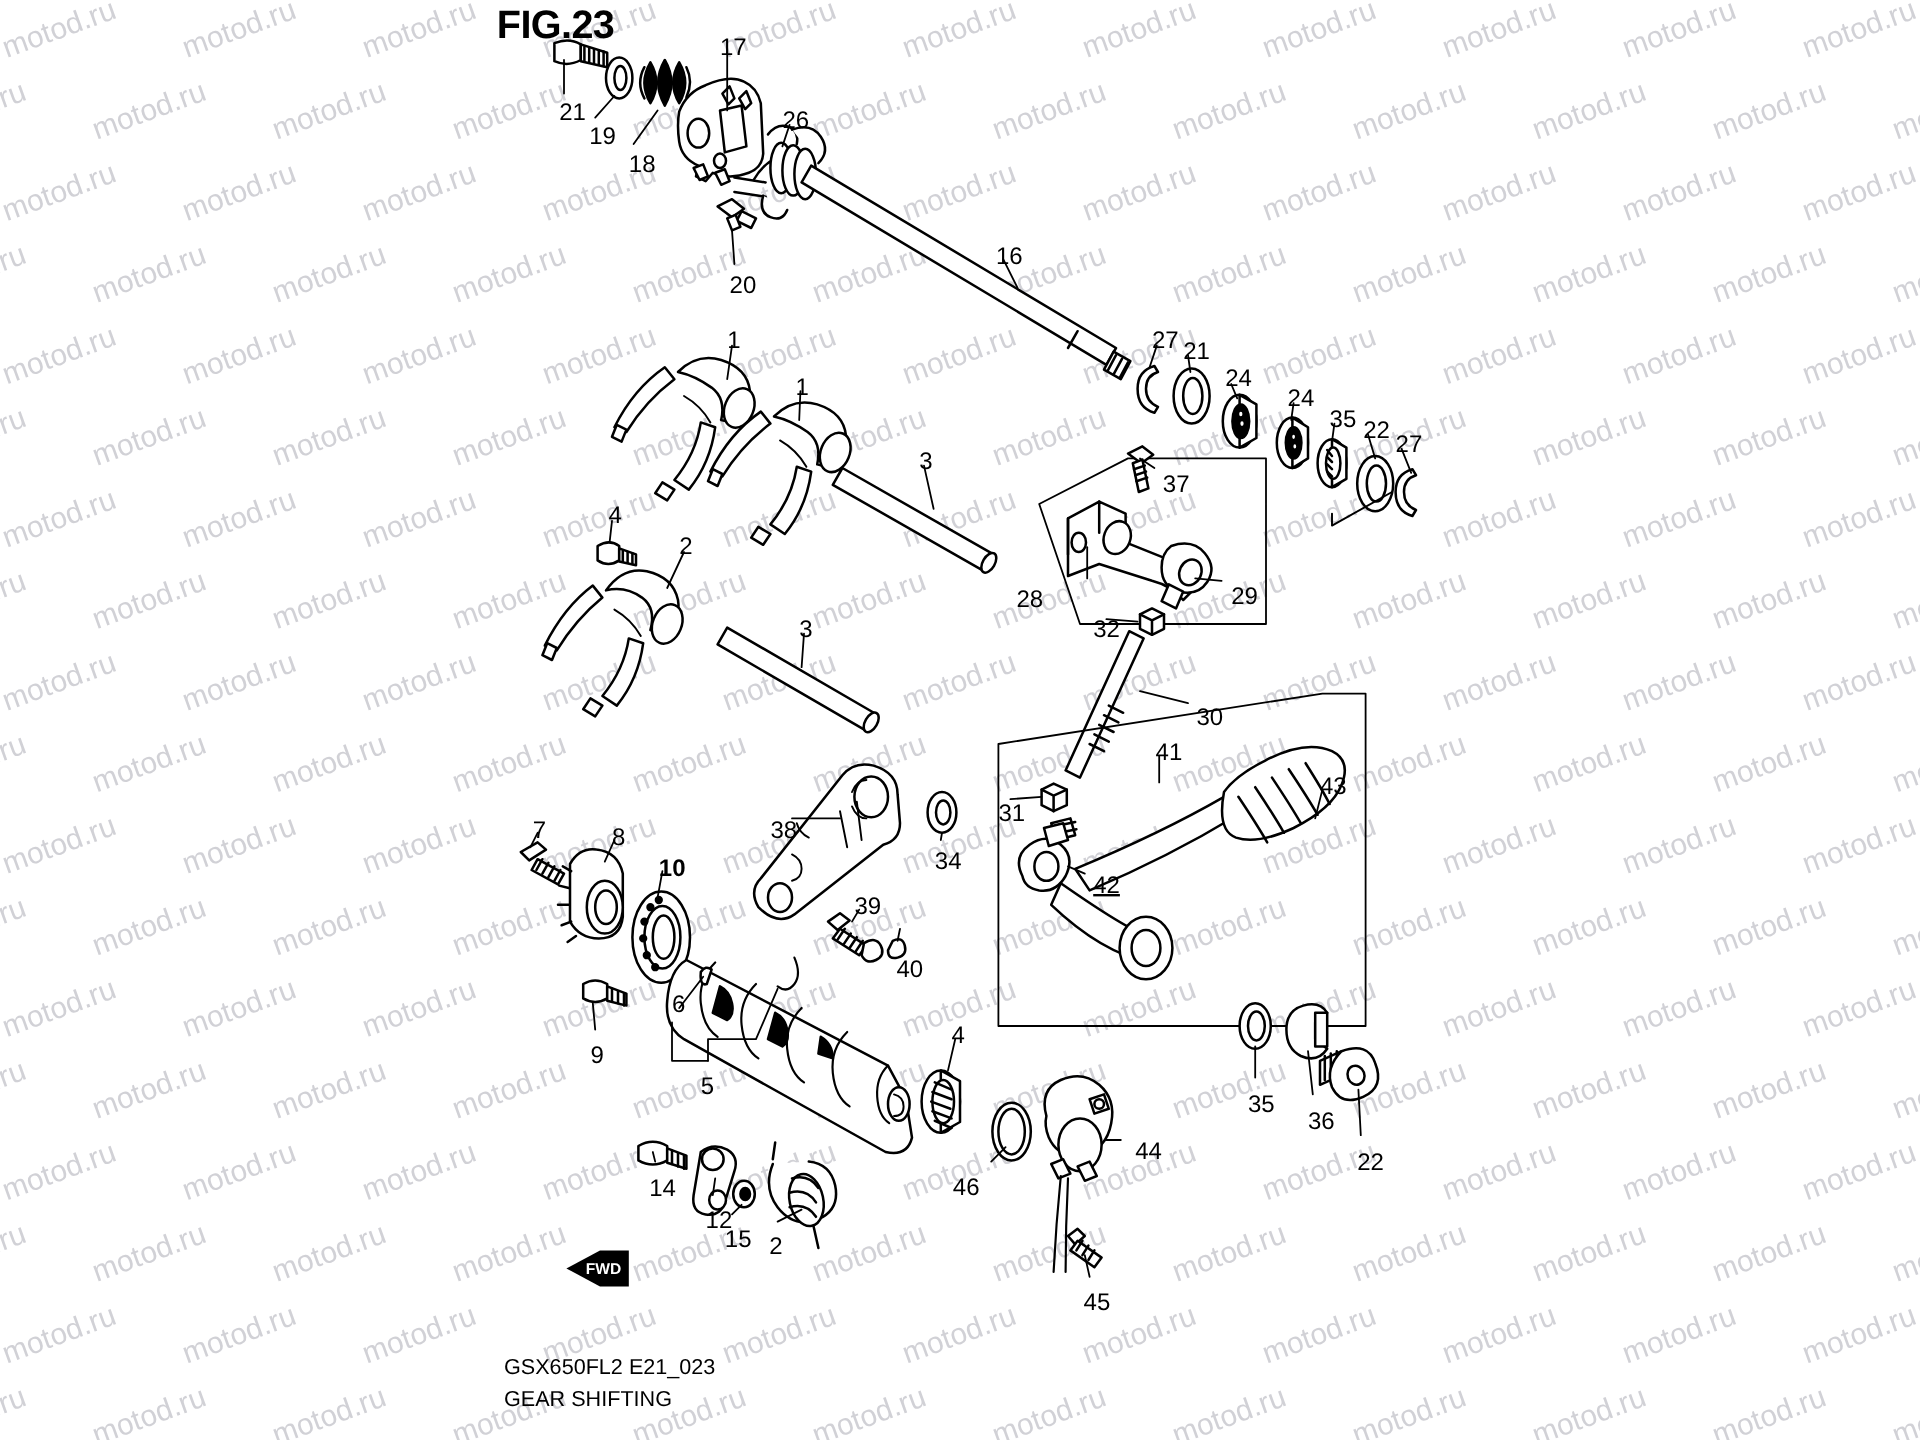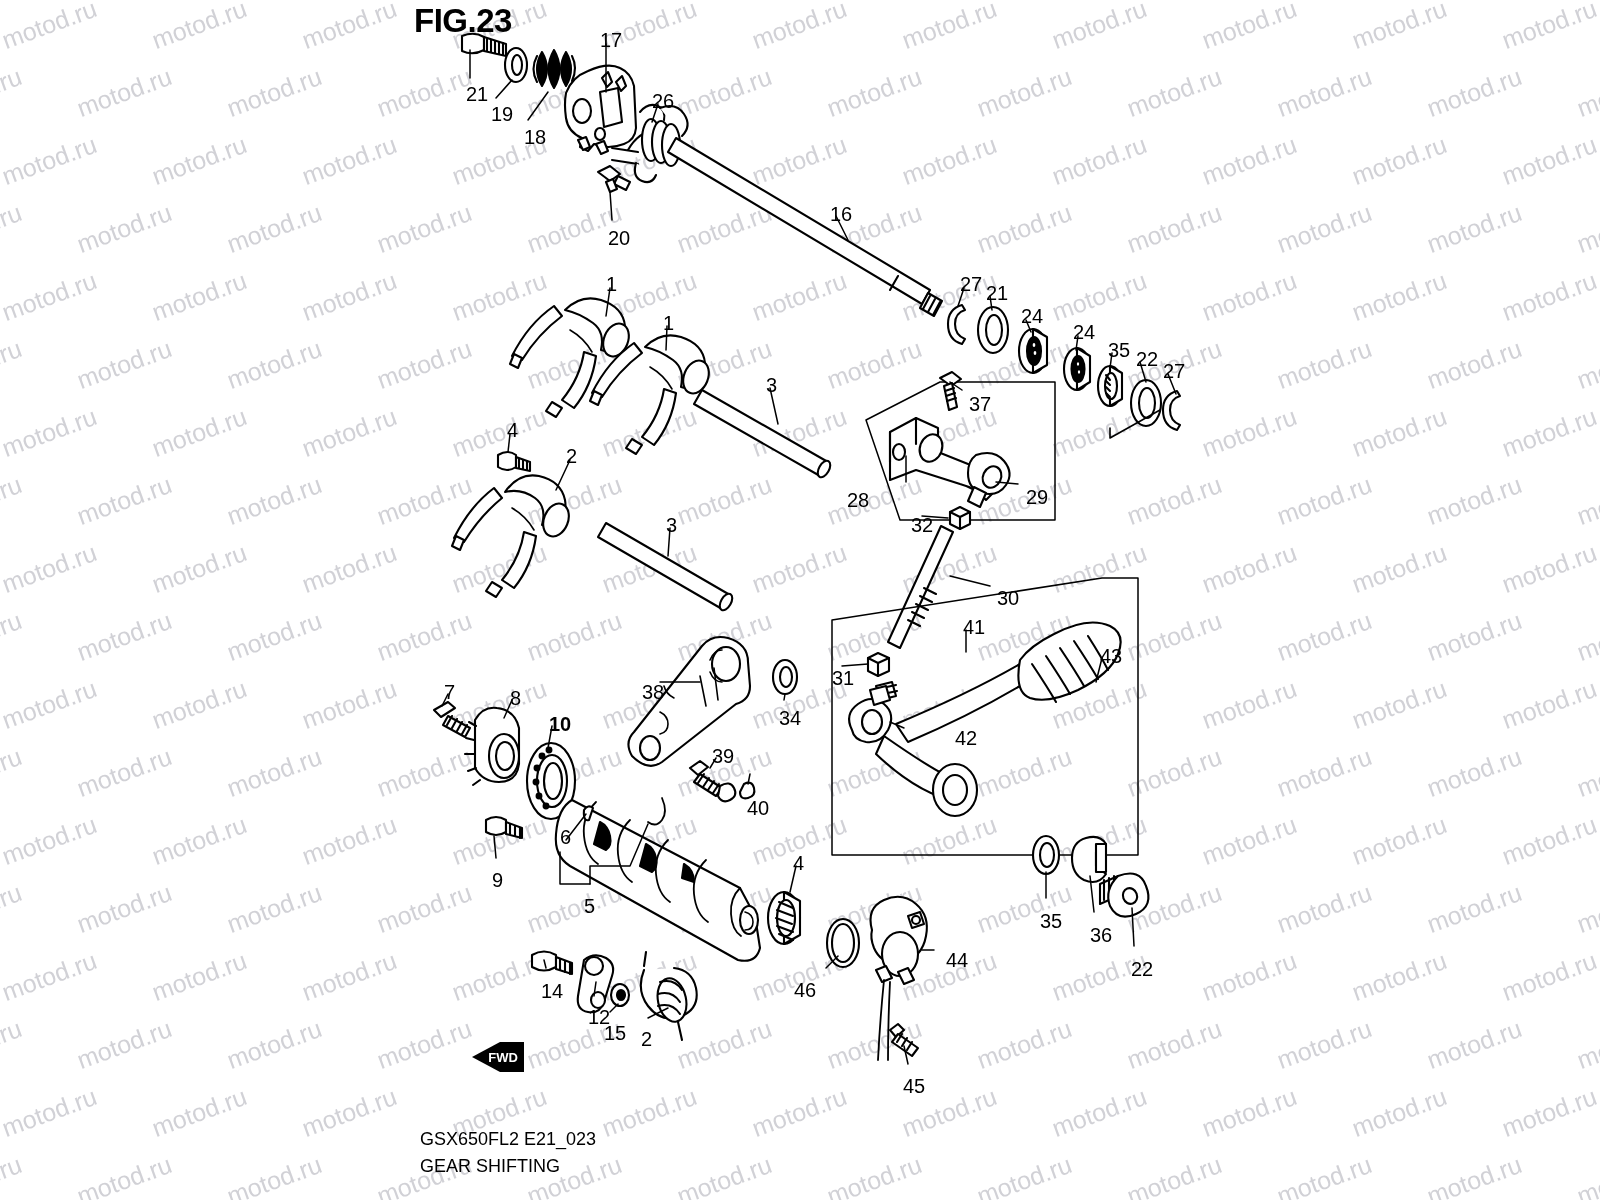--- a/index.html
+++ b/index.html
@@ -652,21 +652,21 @@
     <div class="lbl" style="left: 969px; top: 394px;">37</div>
     <div class="lbl" style="left: 847px; top: 490px;">28</div>
     <div class="lbl" style="left: 1026px; top: 487px;">29</div>
     <div class="lbl" style="left: 911px; top: 515px;">32</div>
     <div class="lbl" style="left: 997px; top: 588px;">30</div>
     <div class="lbl" style="left: 963px; top: 617px;">41</div>
     <div class="lbl" style="left: 1100px; top: 646px;">43</div>
     <div class="lbl" style="left: 642px; top: 682px;">38</div>
     <div class="lbl" style="left: 779px; top: 708px;">34</div>
     <div class="lbl" style="left: 832px; top: 668px;">31</div>
-    <div class="lbl" style="left: 955px; top: 728px;">42</div>
+    <div class="lbl" style="left: 911px; top: 728px; text-decoration: underline;">42</div>
     <div class="lbl" style="left: 444px; top: 682px;">7</div>
     <div class="lbl" style="left: 510px; top: 688px;">8</div>
     <div class="lbl" style="left: 549px; top: 714px; font-weight: bold;">10</div>
     <div class="lbl" style="left: 712px; top: 746px;">39</div>
     <div class="lbl" style="left: 747px; top: 798px;">40</div>
     <div class="lbl" style="left: 492px; top: 870px;">9</div>
     <div class="lbl" style="left: 560px; top: 827px;">6</div>
     <div class="lbl" style="left: 584px; top: 896px;">5</div>
     <div class="lbl" style="left: 793px; top: 853px;">4</div>
     <div class="lbl" style="left: 541px; top: 981px;">14</div>

